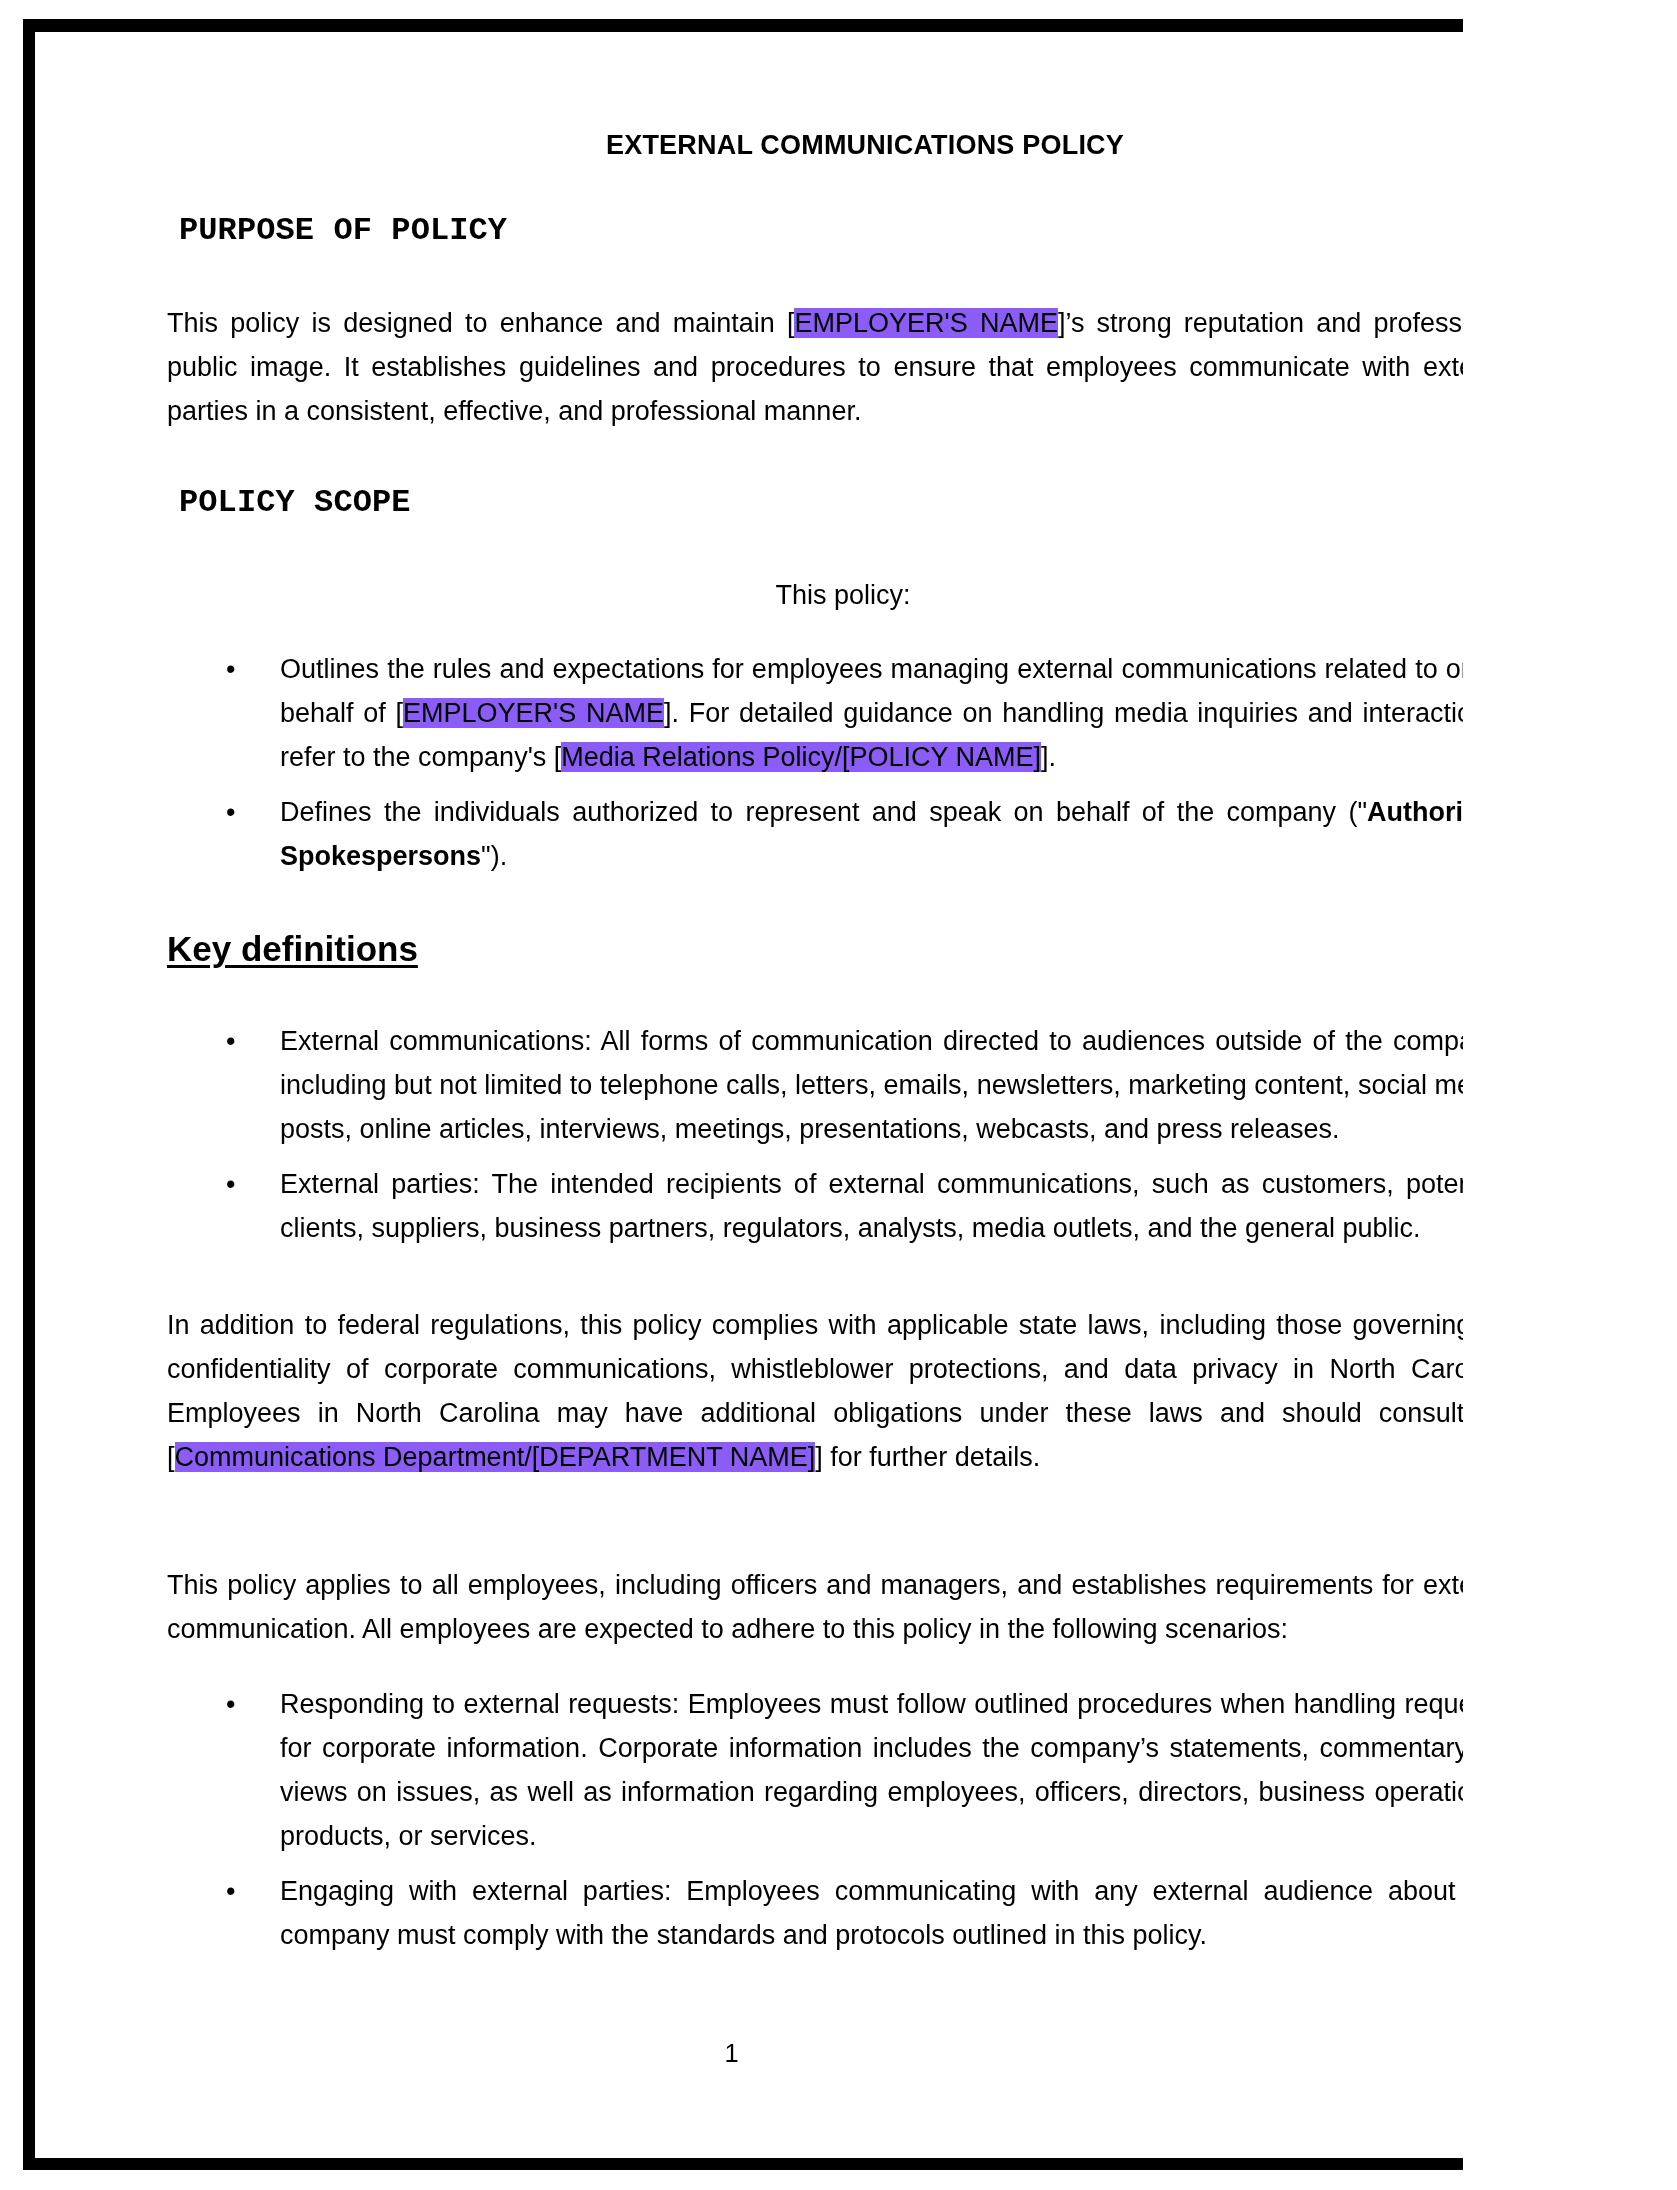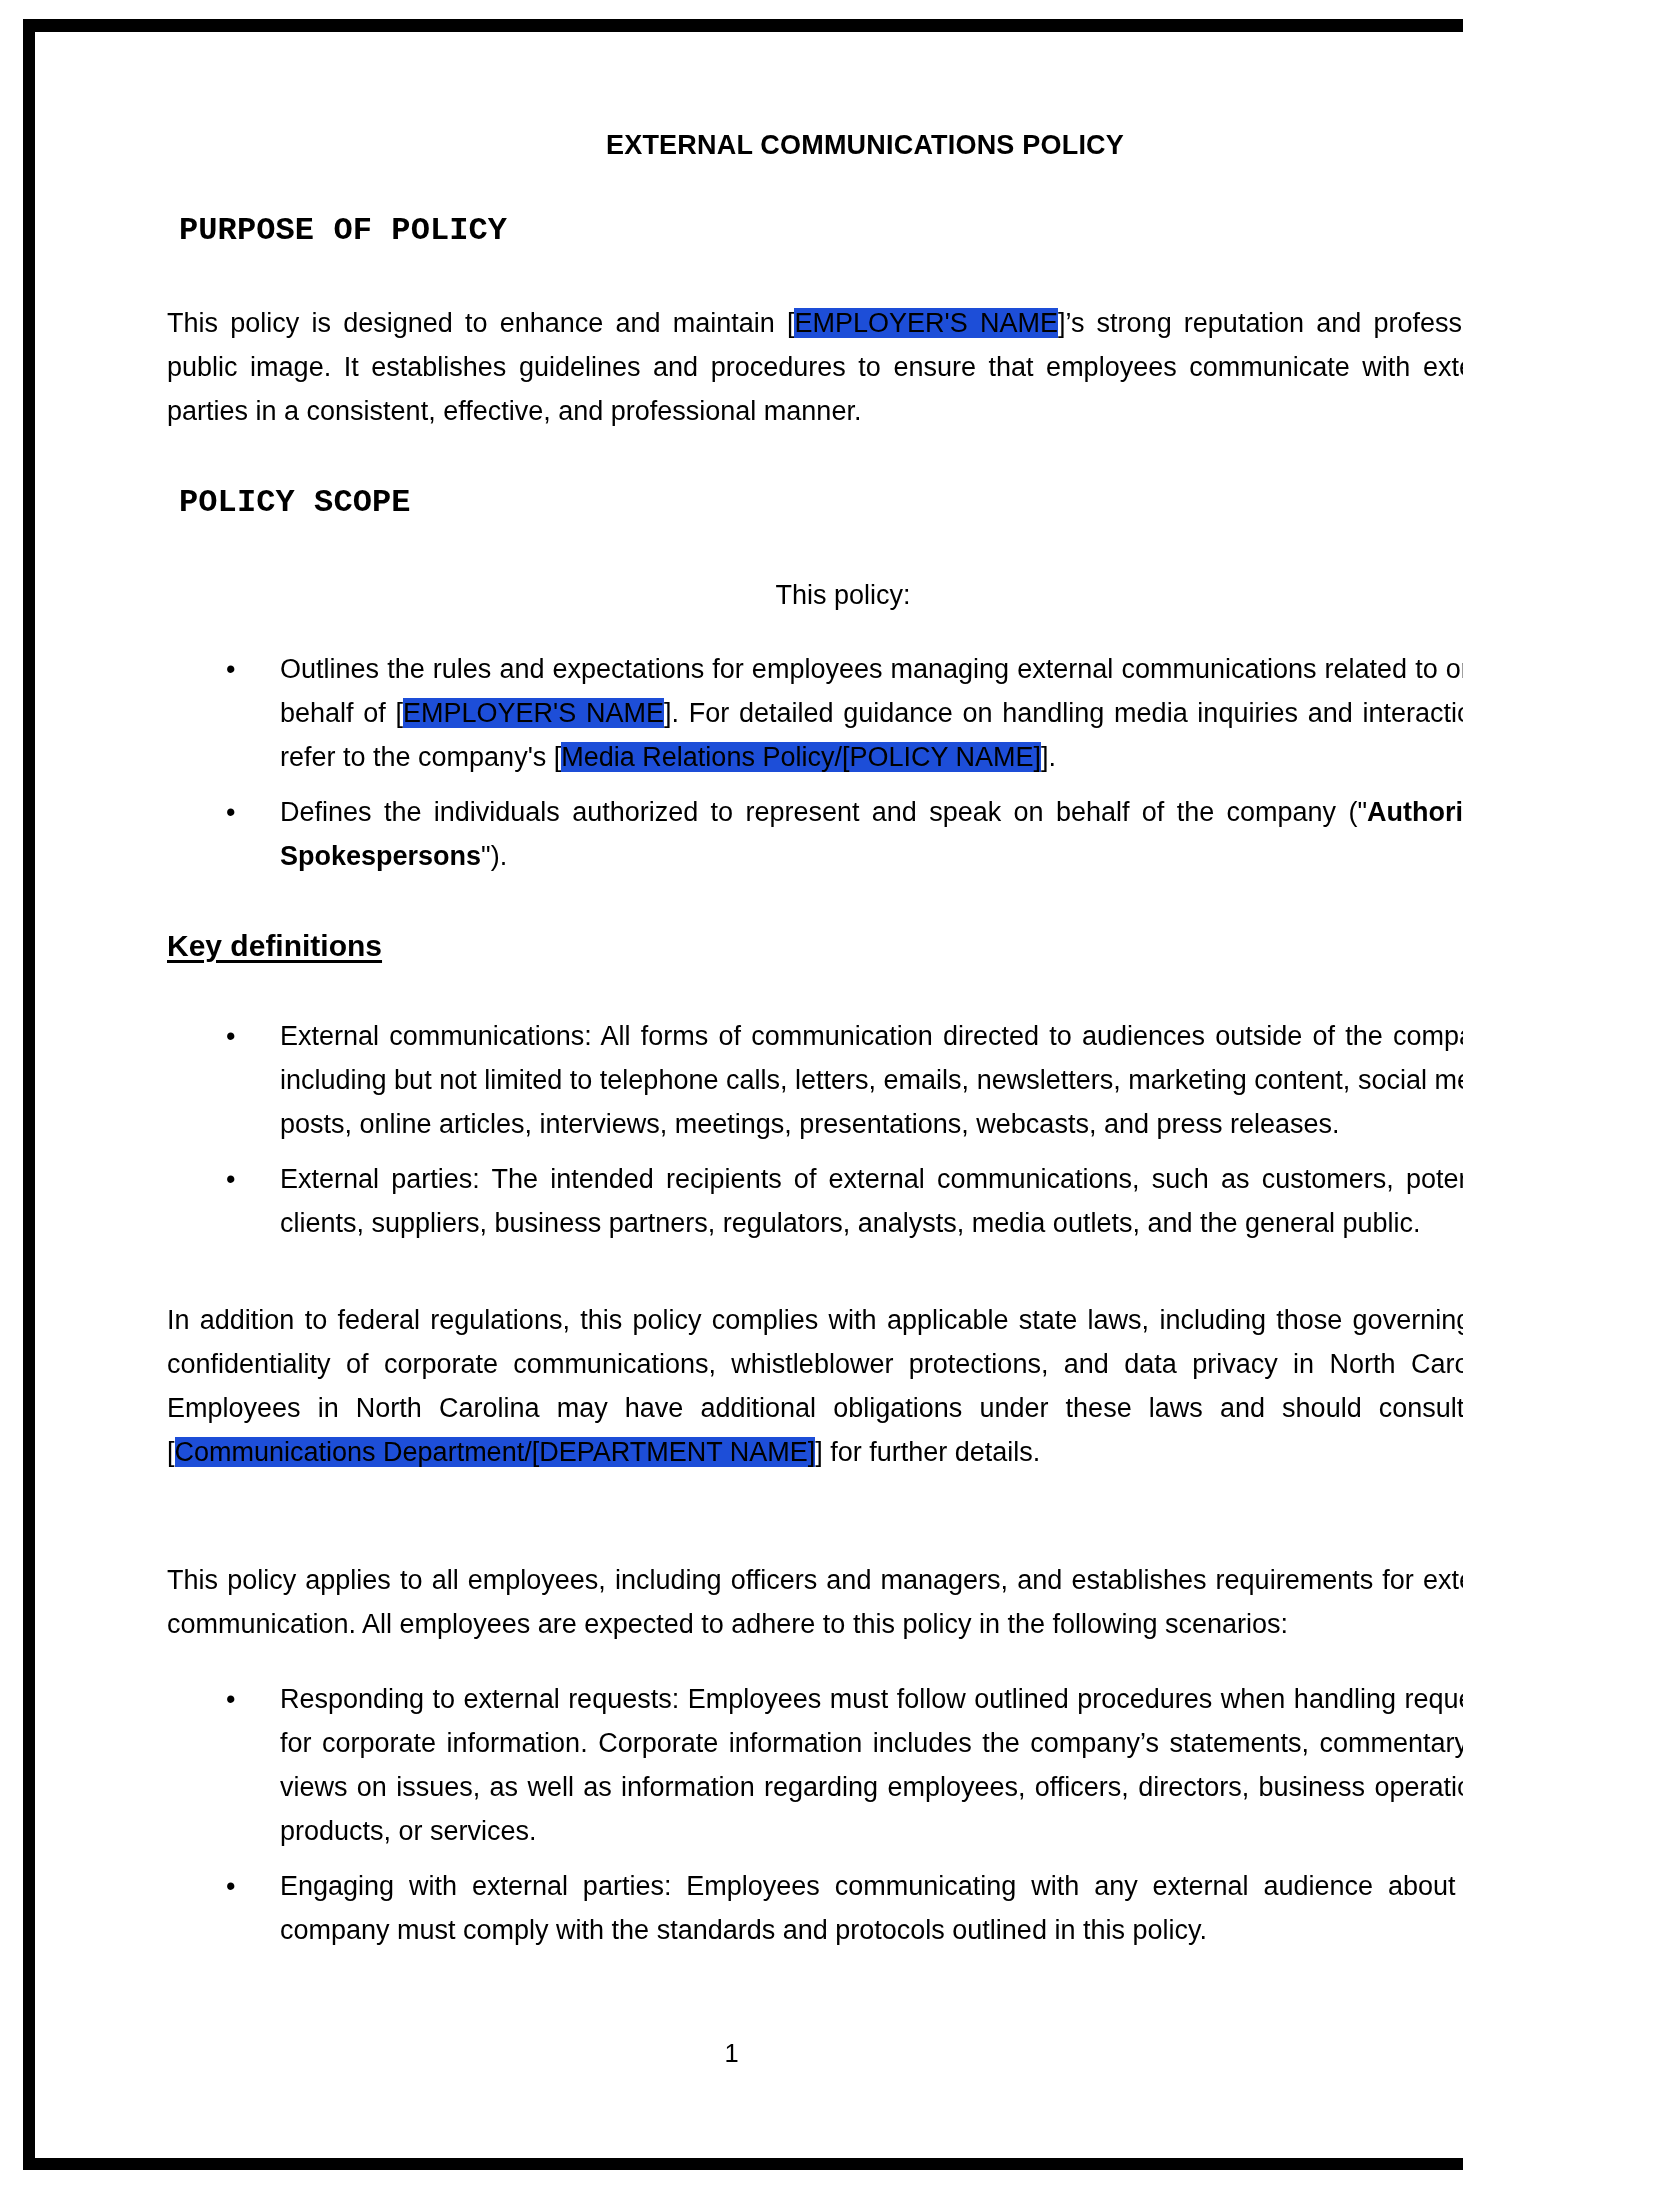--- a/index.html
+++ b/index.html
@@ -50,21 +50,21 @@
   .section-heading {
     font-weight: bold;
     font-size: 32px;
     letter-spacing: 0.1px;
     margin: 12px;
     line-height: 1.0;
     font-family: Liberation Mono, monospace;
   }
 
   .underline-heading {
-    font-size: 30px;
+    font-size: 35px;
     text-decoration: underline;
     text-underline-offset: 4.4px;
     margin: 0;
     line-height: 1.0;
   }
 
   p.body-text {
     font-size: 27px;
     line-height: 44px;
     margin: 0;
@@ -90,21 +90,21 @@
   ul.bullets > li::before {
     content: "\2022";
     position: absolute;
     left: 48px;
     top: 0;
     font-size: 27px;
     line-height: 44px;
   }
 
   .hl {
-    background-color: #1d4ed8;
+    background-color: #8b5cf6;
   }
   .b { font-weight: bold; }
 
   .spacer-lg { height: 44px; }
   .spacer-md { height: 42px; }
   .spacer-sm { height: 19.3px; }
 
   .page-number {
     position: absolute;
     left: 0;

